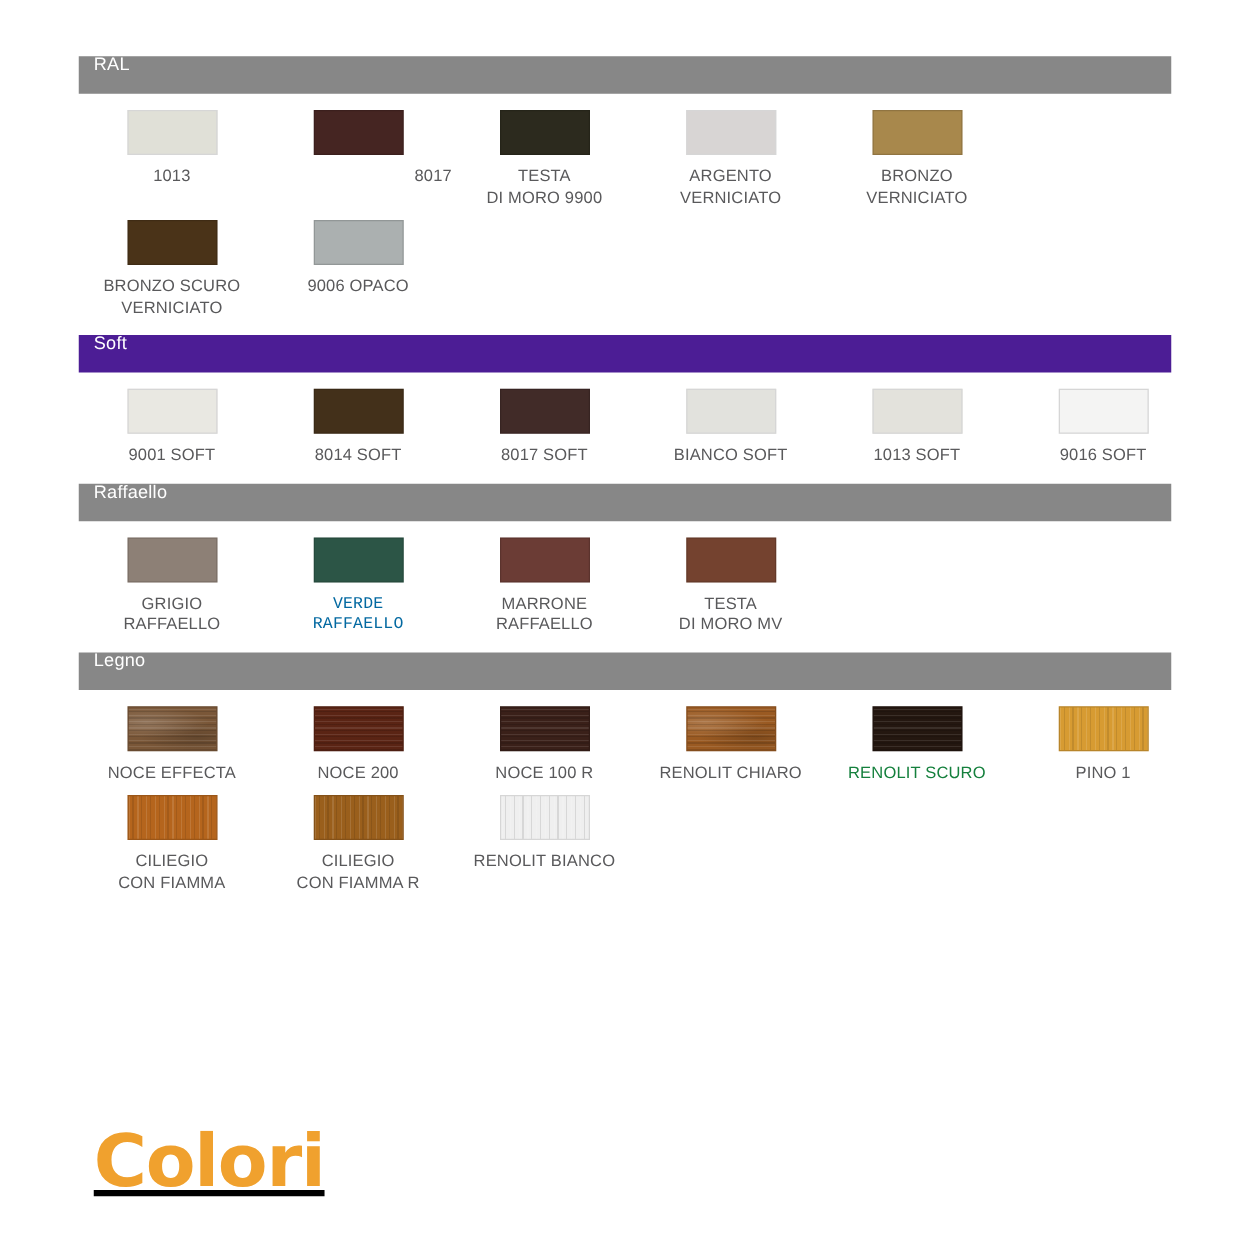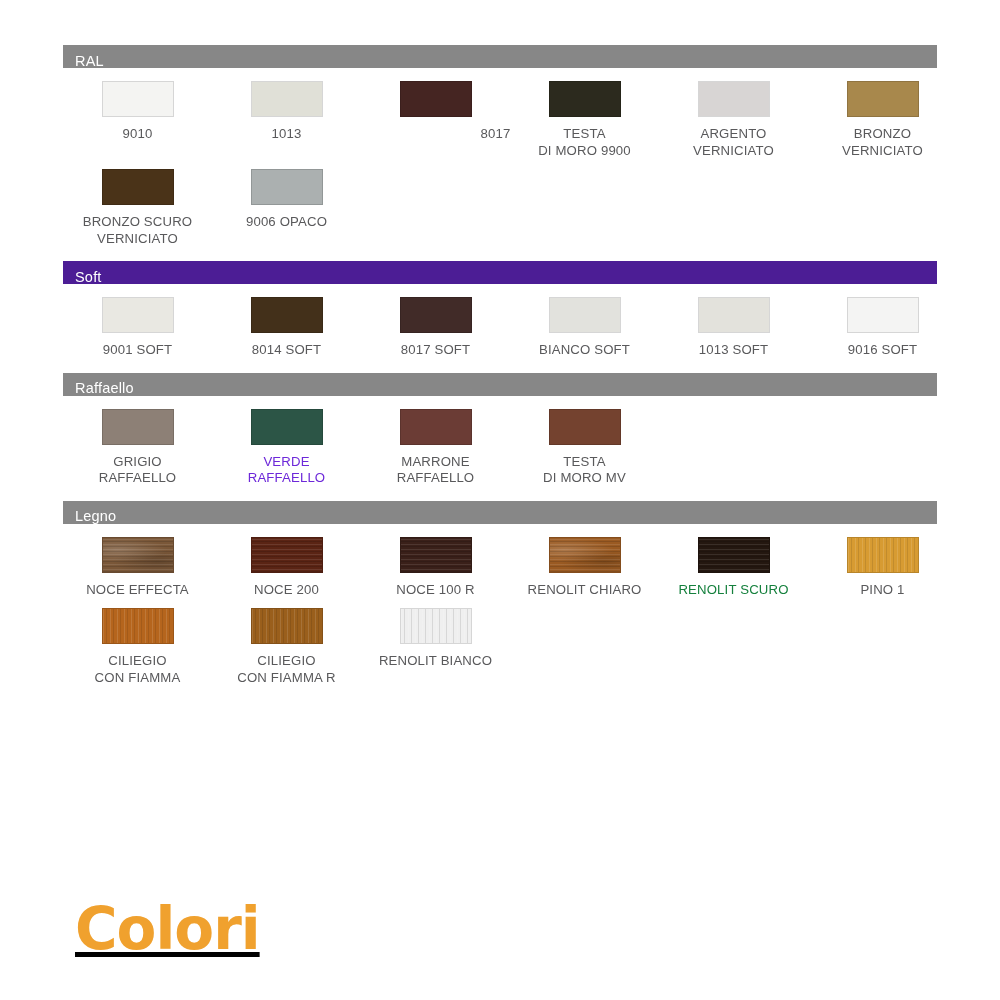--- a/index.html
+++ b/index.html
@@ -28,24 +28,24 @@
     left: 63px;
     top: 45px;
     width: 874px;
   }
 
   
   .section {
     width: 100%;
   }
   .section-header {
-    height: 23px;
+    height: 30px;
     background: #878787;
     display: flex;
-    align-items: flex-end;
+    align-items: flex-start;
     padding-left: 12px;
     box-sizing: border-box;
   }
   .section-header-label {
     color: #ffffff;
     font-size: 14.5px;
     font-weight: 400;
     letter-spacing: 0.2px;
     line-height: 1;
   }
@@ -161,24 +161,20 @@
 <div id="page">
 
   <div class="catalog">
       <div class="section">
         <div class="section-header" style="background: rgb(135, 135, 135);">
           <span class="section-header-label" style="color: rgb(255, 255, 255);">RAL</span>
         </div>
         <div class="section-body">
           <div class="swatch-row">
             <div class="swatch-cell">
-              <div class="swatch-chip light-edge" style="background: rgb(244, 244, 242);"></div>
-              <div class="swatch-label" style="color: rgb(89, 89, 91);">9010</div>
-            </div>
-            <div class="swatch-cell">
               <div class="swatch-chip light-edge" style="background: rgb(224, 224, 215);"></div>
               <div class="swatch-label" style="color: rgb(89, 89, 91);">1013</div>
             </div>
             <div class="swatch-cell">
               <div class="swatch-chip" style="background: rgb(69, 37, 34);"></div>
               <div class="swatch-label" style="color: rgb(89, 89, 91); text-align: right;">8017</div>
             </div>
             <div class="swatch-cell">
               <div class="swatch-chip" style="background: rgb(44, 42, 30);"></div>
               <div class="swatch-label" style="color: rgb(89, 89, 91);">TESTA
@@ -247,21 +243,21 @@
         </div>
         <div class="section-body">
           <div class="swatch-row">
             <div class="swatch-cell">
               <div class="swatch-chip" style="background: rgb(141, 128, 118);"></div>
               <div class="swatch-label" style="color: rgb(89, 89, 91);">GRIGIO
 RAFFAELLO</div>
             </div>
             <div class="swatch-cell">
               <div class="swatch-chip" style="background: rgb(44, 85, 70);"></div>
-              <div class="swatch-label" style="color: #6d28d9;">VERDE
+              <div class="swatch-label" style="color: #0369a1; font-family: Liberation Mono, monospace;">VERDE
 RAFFAELLO</div>
             </div>
             <div class="swatch-cell">
               <div class="swatch-chip" style="background: rgb(107, 60, 53);"></div>
               <div class="swatch-label" style="color: rgb(89, 89, 91);">MARRONE
 RAFFAELLO</div>
             </div>
             <div class="swatch-cell">
               <div class="swatch-chip" style="background: rgb(116, 66, 47);"></div>
               <div class="swatch-label" style="color: rgb(89, 89, 91);">TESTA

